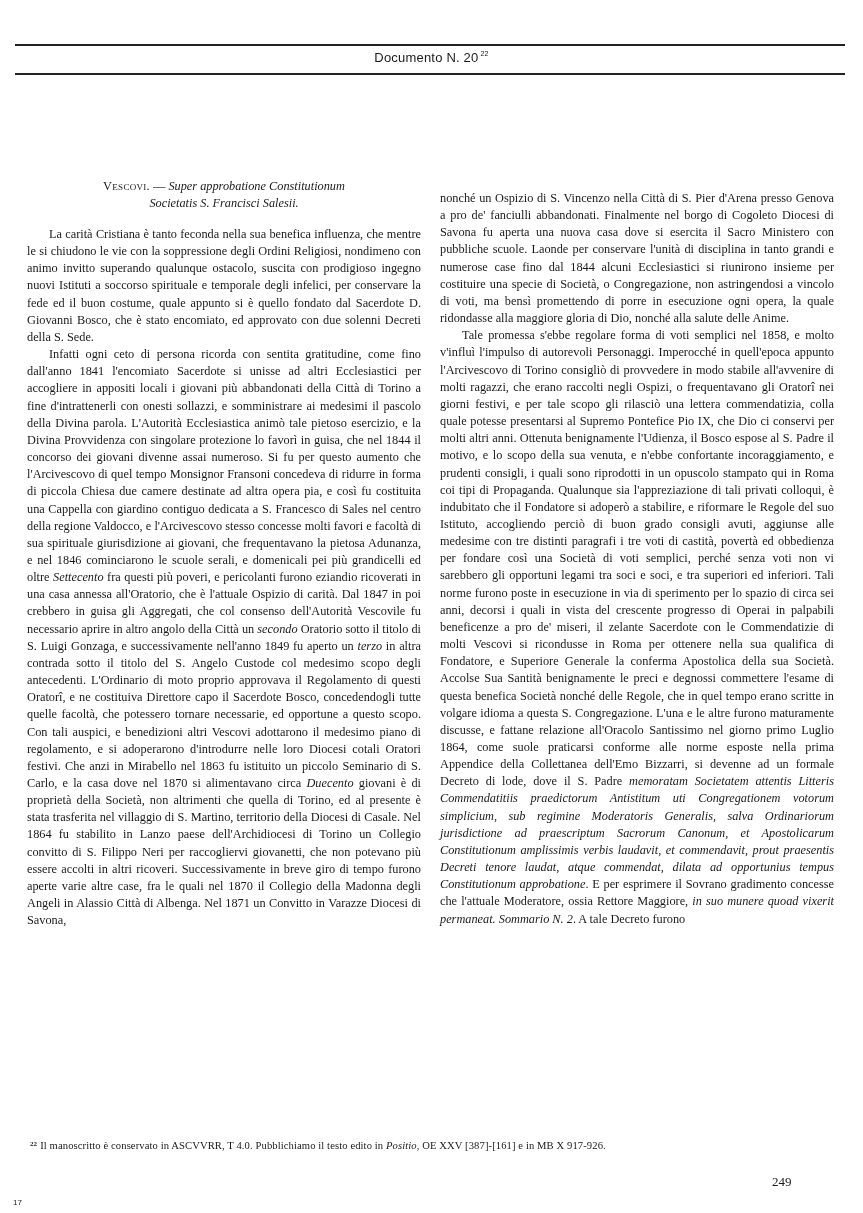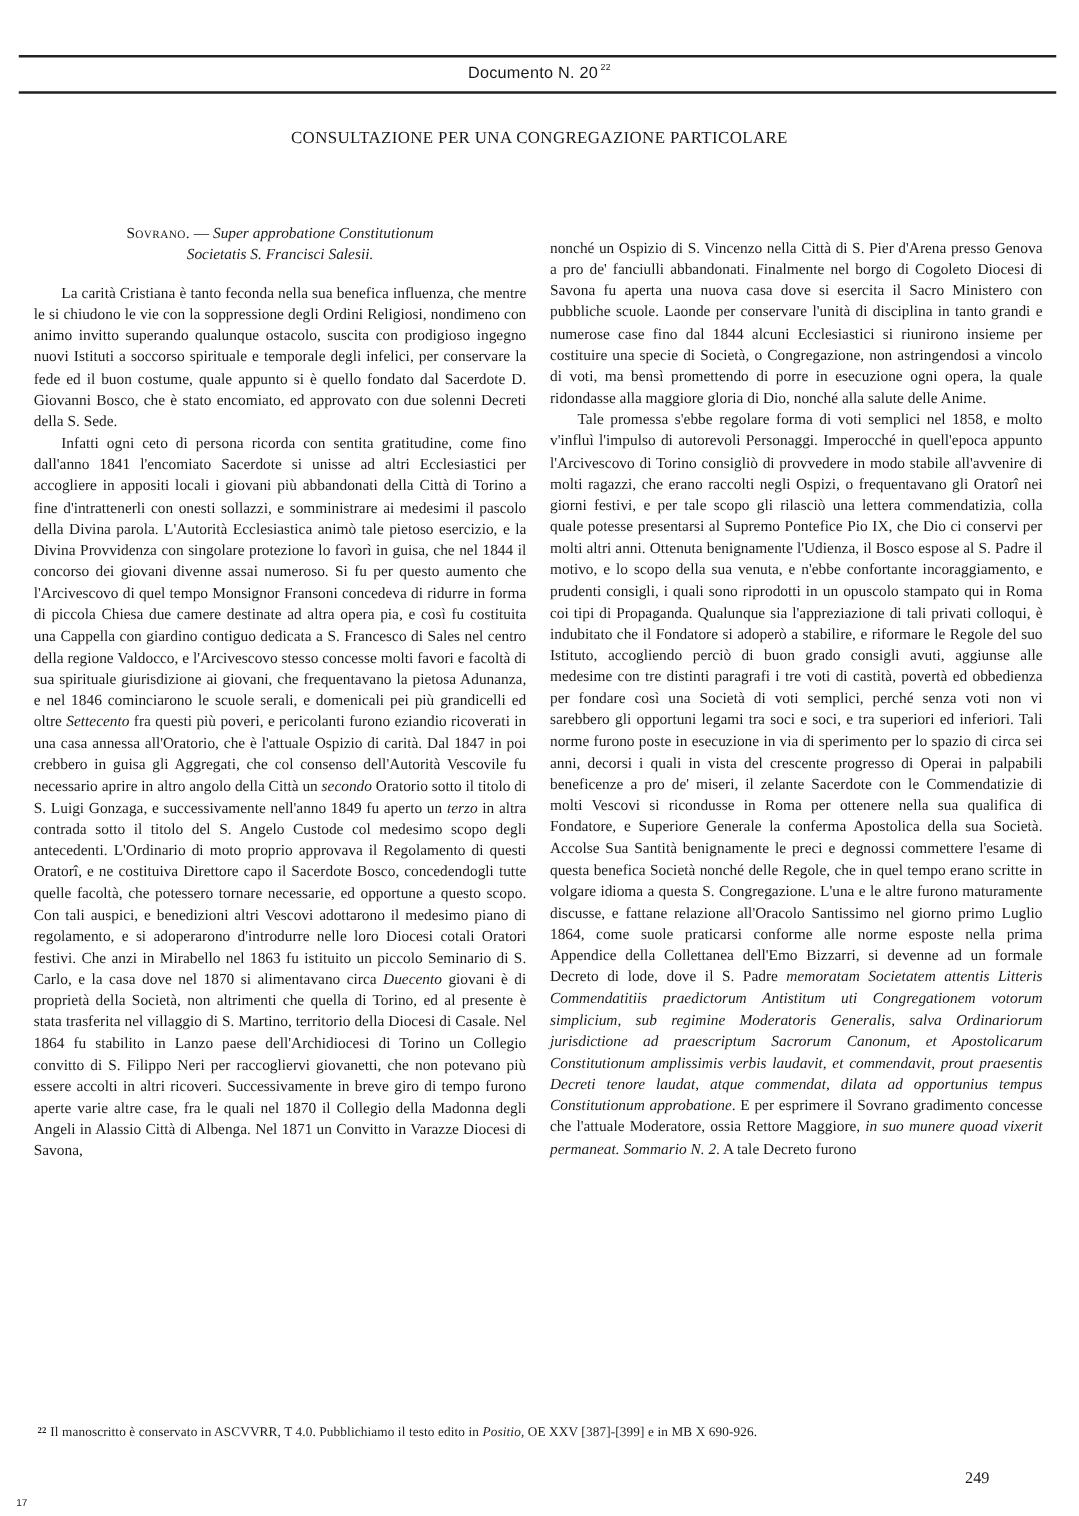--- a/index.html
+++ b/index.html
@@ -40,35 +40,34 @@
 </head>
 <body>
 
 <div id="rule-top"></div>
 <div class="running-head">
   <span>Documento N. 20</span><sup>22</sup>
 </div>
 <div id="rule-bottom"></div>
 
 <div class="titles">
-  <div class="t2">CONSULTAZIONE PER UNA CONGREGAZIONE PARTICOLARE</div>
 </div>
 
 <div class="col left">
   <div class="subtitle">
-    <span class="sc">Sovrano.</span><span> — </span><i>Super approbatione Constitutionum</i><br>
+    <span class="sc">Vescovi.</span><span> — </span><i>Super approbatione Constitutionum</i><br>
     <i>Societatis S. Francisci Salesii.</i>
   </div>
   <p>La carità Cristiana è tanto feconda nella sua benefica influenza, che mentre le si chiudono le vie con la soppressione degli Ordini Religiosi, nondimeno con animo invitto superando qualunque ostacolo, suscita con prodigioso ingegno nuovi Istituti a soccorso spirituale e temporale degli infelici, per conservare la fede ed il buon costume, quale appunto si è quello fondato dal Sacerdote D. Giovanni Bosco, che è stato encomiato, ed approvato con due solenni Decreti della S. Sede.</p>
   <p><span>Infatti ogni ceto di persona ricorda con sentita gratitudine, come fino dall'anno 1841 l'encomiato Sacerdote si unisse ad altri Ecclesiastici per accogliere in appositi locali i giovani più abbandonati della Città di Torino a fine d'intrattenerli con onesti sollazzi, e somministrare ai medesimi il pascolo della Divina parola. L'Autorità Ecclesiastica animò tale pietoso esercizio, e la Divina Provvidenza con singolare protezione lo favorì in guisa, che nel 1844 il concorso dei giovani divenne assai numeroso. Si fu per questo aumento che l'Arcivescovo di quel tempo Monsignor Fransoni concedeva di ridurre in forma di piccola Chiesa due camere destinate ad altra opera pia, e così fu costituita una Cappella con giardino contiguo dedicata a S. Francesco di Sales nel centro della regione Valdocco, e l'Arcivescovo stesso concesse molti favori e facoltà di sua spirituale giurisdizione ai giovani, che frequentavano la pietosa Adunanza, e nel 1846 cominciarono le scuole serali, e domenicali pei più grandicelli ed oltre </span><i>Settecento</i><span> fra questi più poveri, e pericolanti furono eziandio ricoverati in una casa annessa all'Oratorio, che è l'attuale Ospizio di carità. Dal 1847 in poi crebbero in guisa gli Aggregati, che col consenso dell'Autorità Vescovile fu necessario aprire in altro angolo della Città un </span><i>secondo</i><span> Oratorio sotto il titolo di S. Luigi Gonzaga, e successivamente nell'anno 1849 fu aperto un </span><i>terzo</i><span> in altra contrada sotto il titolo del S. Angelo Custode col medesimo scopo degli antecedenti. L'Ordinario di moto proprio approvava il Regolamento di questi Oratorî, e ne costituiva Direttore capo il Sacerdote Bosco, concedendogli tutte quelle facoltà, che potessero tornare necessarie, ed opportune a questo scopo. Con tali auspici, e benedizioni altri Vescovi adottarono il medesimo piano di regolamento, e si adoperarono d'introdurre nelle loro Diocesi cotali Oratori festivi. Che anzi in Mirabello nel 1863 fu istituito un piccolo Seminario di S. Carlo, e la casa dove nel 1870 si alimentavano circa </span><i>Duecento</i><span> giovani è di proprietà della Società, non altrimenti che quella di Torino, ed al presente è stata trasferita nel villaggio di S. Martino, territorio della Diocesi di Casale. Nel 1864 fu stabilito in Lanzo paese dell'Archidiocesi di Torino un Collegio convitto di S. Filippo Neri per raccogliervi giovanetti, che non potevano più essere accolti in altri ricoveri. Successivamente in breve giro di tempo furono aperte varie altre case, fra le quali nel 1870 il Collegio della Madonna degli Angeli in Alassio Città di Albenga. Nel 1871 un Convitto in Varazze Diocesi di Savona,</span></p>
 </div>
 
 <div class="col right">
   <p class="first">nonché un Ospizio di S. Vincenzo nella Città di S. Pier d'Arena presso Genova a pro de' fanciulli abbandonati. Finalmente nel borgo di Cogoleto Diocesi di Savona fu aperta una nuova casa dove si esercita il Sacro Ministero con pubbliche scuole. Laonde per conservare l'unità di disciplina in tanto grandi e numerose case fino dal 1844 alcuni Ecclesiastici si riunirono insieme per costituire una specie di Società, o Congregazione, non astringendosi a vincolo di voti, ma bensì promettendo di porre in esecuzione ogni opera, la quale ridondasse alla maggiore gloria di Dio, nonché alla salute delle Anime.</p>
   <p><span>Tale promessa s'ebbe regolare forma di voti semplici nel 1858, e molto v'influì l'impulso di autorevoli Personaggi. Imperocché in quell'epoca appunto l'Arcivescovo di Torino consigliò di provvedere in modo stabile all'avvenire di molti ragazzi, che erano raccolti negli Ospizi, o frequentavano gli Oratorî nei giorni festivi, e per tale scopo gli rilasciò una lettera commendatizia, colla quale potesse presentarsi al Supremo Pontefice Pio IX, che Dio ci conservi per molti altri anni. Ottenuta benignamente l'Udienza, il Bosco espose al S. Padre il motivo, e lo scopo della sua venuta, e n'ebbe confortante incoraggiamento, e prudenti consigli, i quali sono riprodotti in un opuscolo stampato qui in Roma coi tipi di Propaganda. Qualunque sia l'appreziazione di tali privati colloqui, è indubitato che il Fondatore si adoperò a stabilire, e riformare le Regole del suo Istituto, accogliendo perciò di buon grado consigli avuti, aggiunse alle medesime con tre distinti paragrafi i tre voti di castità, povertà ed obbedienza per fondare così una Società di voti semplici, perché senza voti non vi sarebbero gli opportuni legami tra soci e soci, e tra superiori ed inferiori. Tali norme furono poste in esecuzione in via di sperimento per lo spazio di circa sei anni, decorsi i quali in vista del crescente progresso di Operai in palpabili beneficenze a pro de' miseri, il zelante Sacerdote con le Commendatizie di molti Vescovi si ricondusse in Roma per ottenere nella sua qualifica di Fondatore, e Superiore Generale la conferma Apostolica della sua Società. Accolse Sua Santità benignamente le preci e degnossi commettere l'esame di questa benefica Società nonché delle Regole, che in quel tempo erano scritte in volgare idioma a questa S. Congregazione. L'una e le altre furono maturamente discusse, e fattane relazione all'Oracolo Santissimo nel giorno primo Luglio 1864, come suole praticarsi conforme alle norme esposte nella prima Appendice della Collettanea dell'Emo Bizzarri, si devenne ad un formale Decreto di lode, dove il S. Padre </span><i>memoratam Societatem attentis Litteris Commendatitiis praedictorum Antistitum uti Congregationem votorum simplicium, sub regimine Moderatoris Generalis, salva Ordinariorum jurisdictione ad praescriptum Sacrorum Canonum, et Apostolicarum Constitutionum amplissimis verbis laudavit, et commendavit, prout praesentis Decreti tenore laudat, atque commendat, dilata ad opportunius tempus Constitutionum approbatione</i><span>. E per esprimere il Sovrano gradimento concesse che l'attuale Moderatore, ossia Rettore Maggiore, </span><i>in suo munere quoad vixerit permaneat. Sommario N. 2</i><span>. A tale Decreto furono</span></p>
 </div>
 
 <div class="footnote">
-  <span class="mark">22</span><span>Il manoscritto è conservato in ASCVVRR, T 4.0. Pubblichiamo il testo edito in </span><i>Positio</i><span>, OE XXV [387]-[399] e in MB X 690-926.</span>
+  <span class="mark">22</span><span>Il manoscritto è conservato in ASCVVRR, T 4.0. Pubblichiamo il testo edito in </span><i>Positio</i><span>, OE XXV [387]-[161] e in MB X 917-926.</span>
 </div>
 
 <div class="page-number">249</div>
 <div class="signature">17</div>
 
 </body></html>

